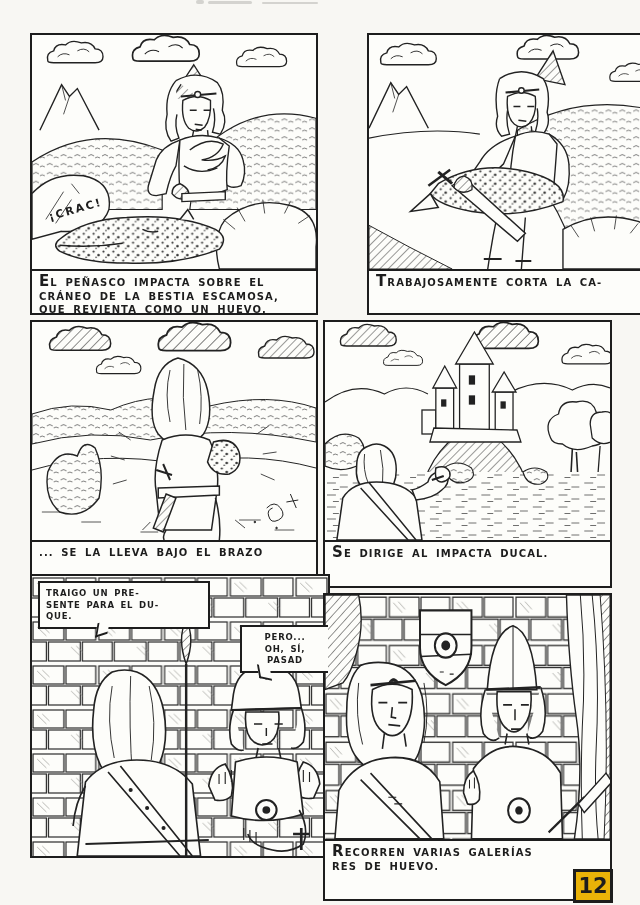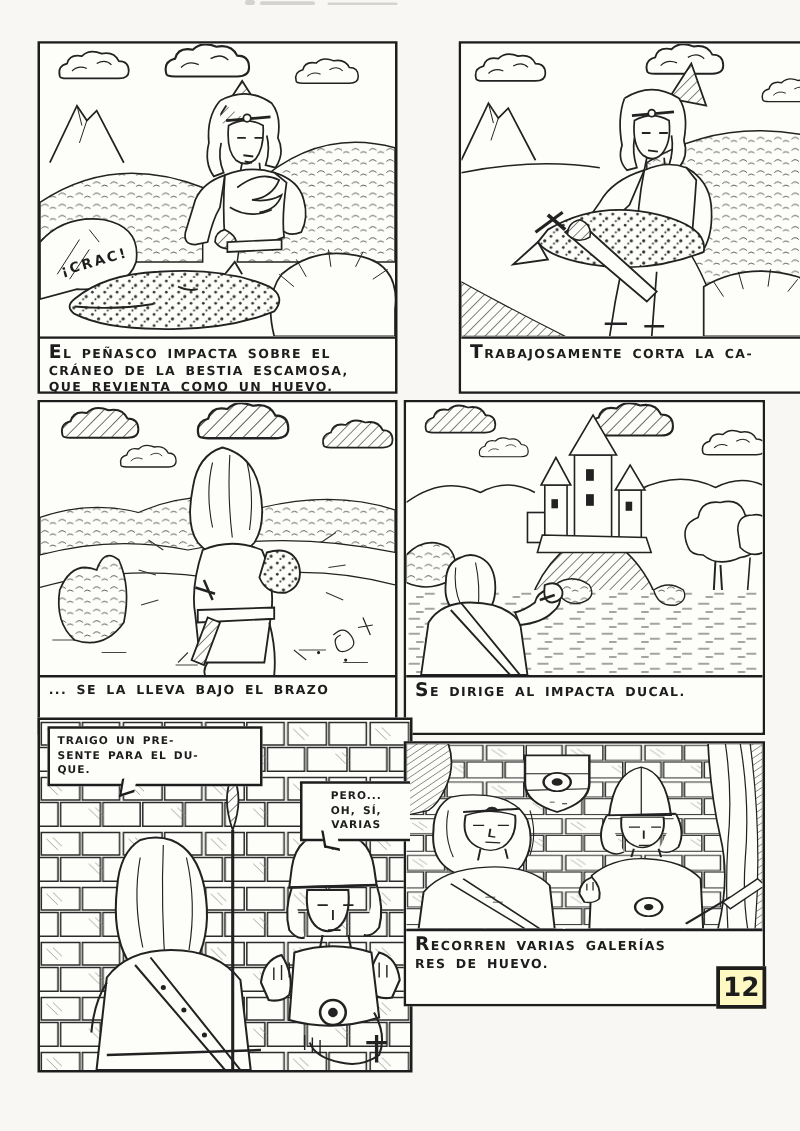--- a/index.html
+++ b/index.html
@@ -14,21 +14,21 @@
   .panel{
     position:absolute;box-sizing:border-box;
     background:#fdfdfa;border:2.5px solid #1d1d1d;
     display:flex;flex-direction:column;
   }
   .p1{left:30px;top:33px;width:288px;height:282px;}
   .p2{left:323px;top:33px;width:289px;height:282px;margin-left:44px;}
   .p3{left:30px;top:320px;width:288px;height:268px;}
   .p4{left:323px;top:320px;width:289px;height:268px;}
   .p5{left:30px;top:574px;width:300px;height:284px;}
-  .p6{left:323px;top:593px;width:289px;height:212px;}
+  .p6{left:323px;top:593px;width:289px;height:308px;}
 
   .art{flex:1;position:relative;overflow:hidden;background:#fdfdfa;}
   .art svg{display:block;width:100%;height:100%;}
 
   .caption{
     border-top:2.5px solid #1d1d1d;background:#fdfdfa;
     padding:4px 7px 2px;min-height:0;
     font-weight:bold;font-size:10px;line-height:13.5px;
     letter-spacing:1.1px;word-spacing:3px;color:#1d1d1d;
   }
@@ -56,21 +56,21 @@
     border-left:2px solid #1d1d1d;border-bottom:2px solid #1d1d1d;
   }
   .b1{left:6px;top:5px;width:172px;}
   .b1 .tail{left:56px;bottom:-8px;transform:rotate(-18deg) skewX(-28deg);}
   .b2{left:180px;top:49px;width:90px;text-align:center;margin-left:28px;}
   .b2 .tail{left:16px;bottom:-8px;transform:rotate(12deg) skewX(22deg);}
 
   .pagenum{
     position:absolute;right:-3px;bottom:-4px;z-index:4;
     width:40px;height:34px;box-sizing:border-box;
-    background:#fef9c3;border:3px solid #1d1d1d;
+    background:#eab308;border:3px solid #1d1d1d;
     display:flex;align-items:center;justify-content:center;
     font-weight:bold;font-size:21px;color:#1d1d1d;
   }
 
   .smudge{position:absolute;background:#b7b6b0;opacity:.55;border-radius:2px;}
   .s1{left:208px;top:1px;width:44px;height:3px;}
   .s2{left:262px;top:2px;width:56px;height:2px;}
   .s3{left:196px;top:0;width:8px;height:4px;}
 </style>
 </head>
@@ -365,21 +365,21 @@
       </svg>
       <div class="balloon b1">
         <div>TRAIGO UN PRE-</div>
         <div>SENTE PARA EL DU-</div>
         <div>QUE.</div>
         <span class="tail"></span>
       </div>
       <div class="balloon b2">
         <div>PERO...</div>
         <div>OH, SÍ,</div>
-        <div>VARIAS</div>
+        <div>PASAD</div>
         <span class="tail"></span>
       </div>
     </div>
   </section>
 
   <section class="panel p6">
     <div class="art">
       <svg viewBox="0 0 288 222" preserveAspectRatio="none">
         <rect width="288" height="222" fill="url(#bricks)"></rect>
         <g stroke="#222" stroke-width="1.4">

